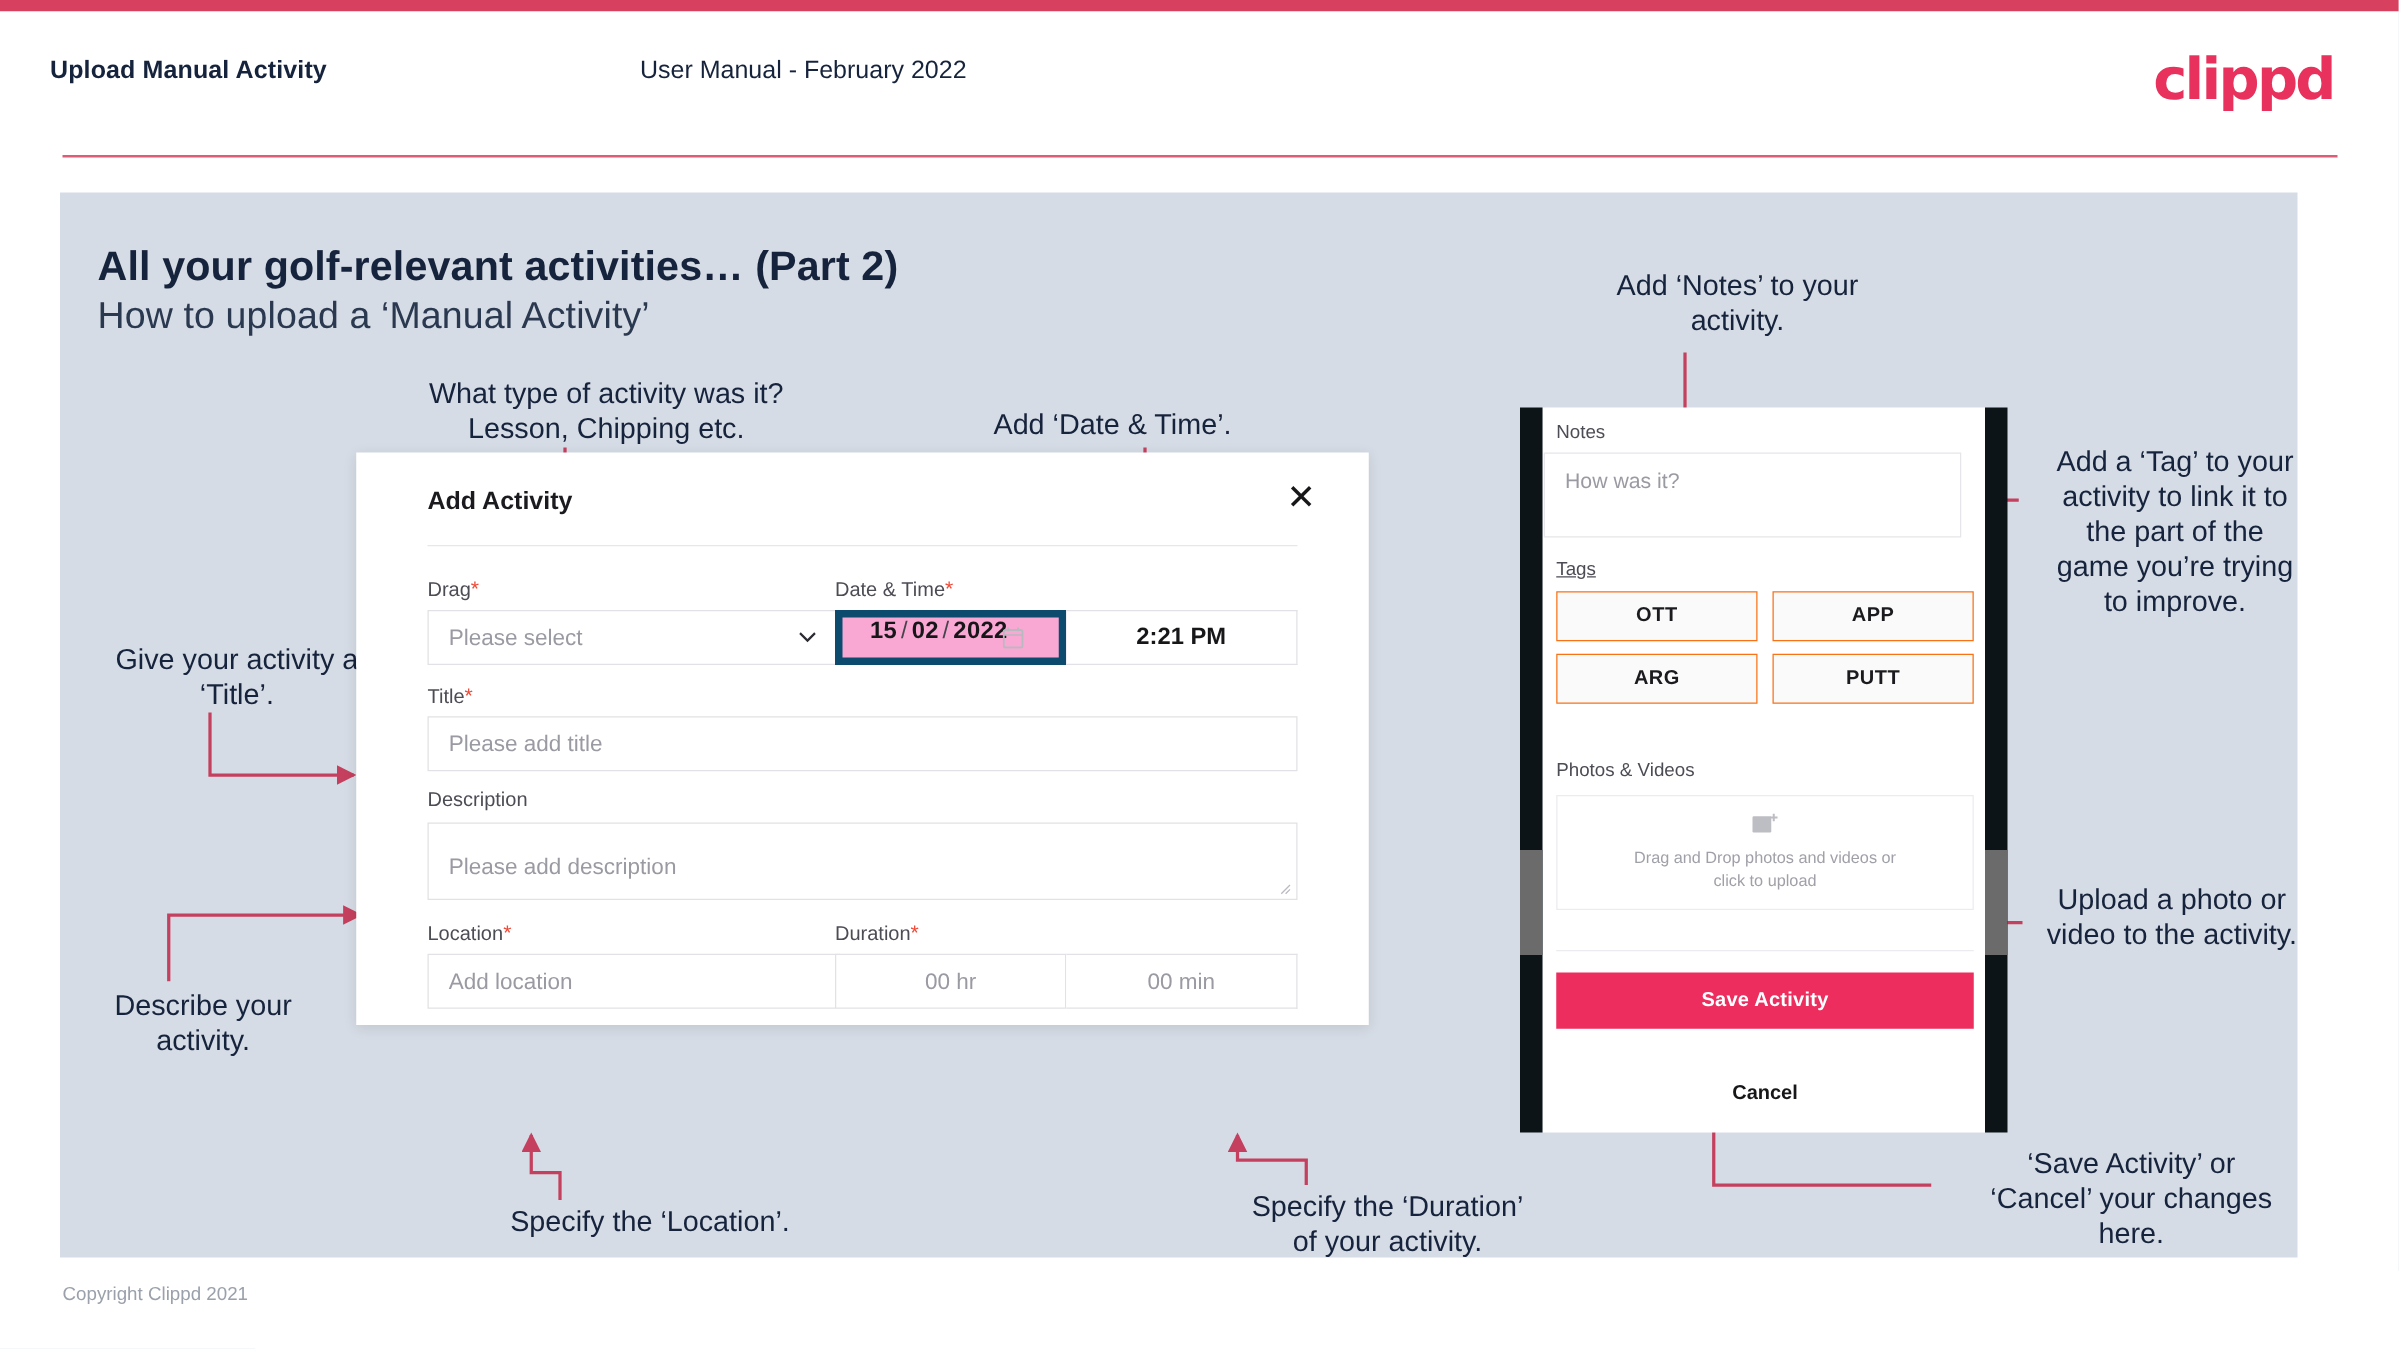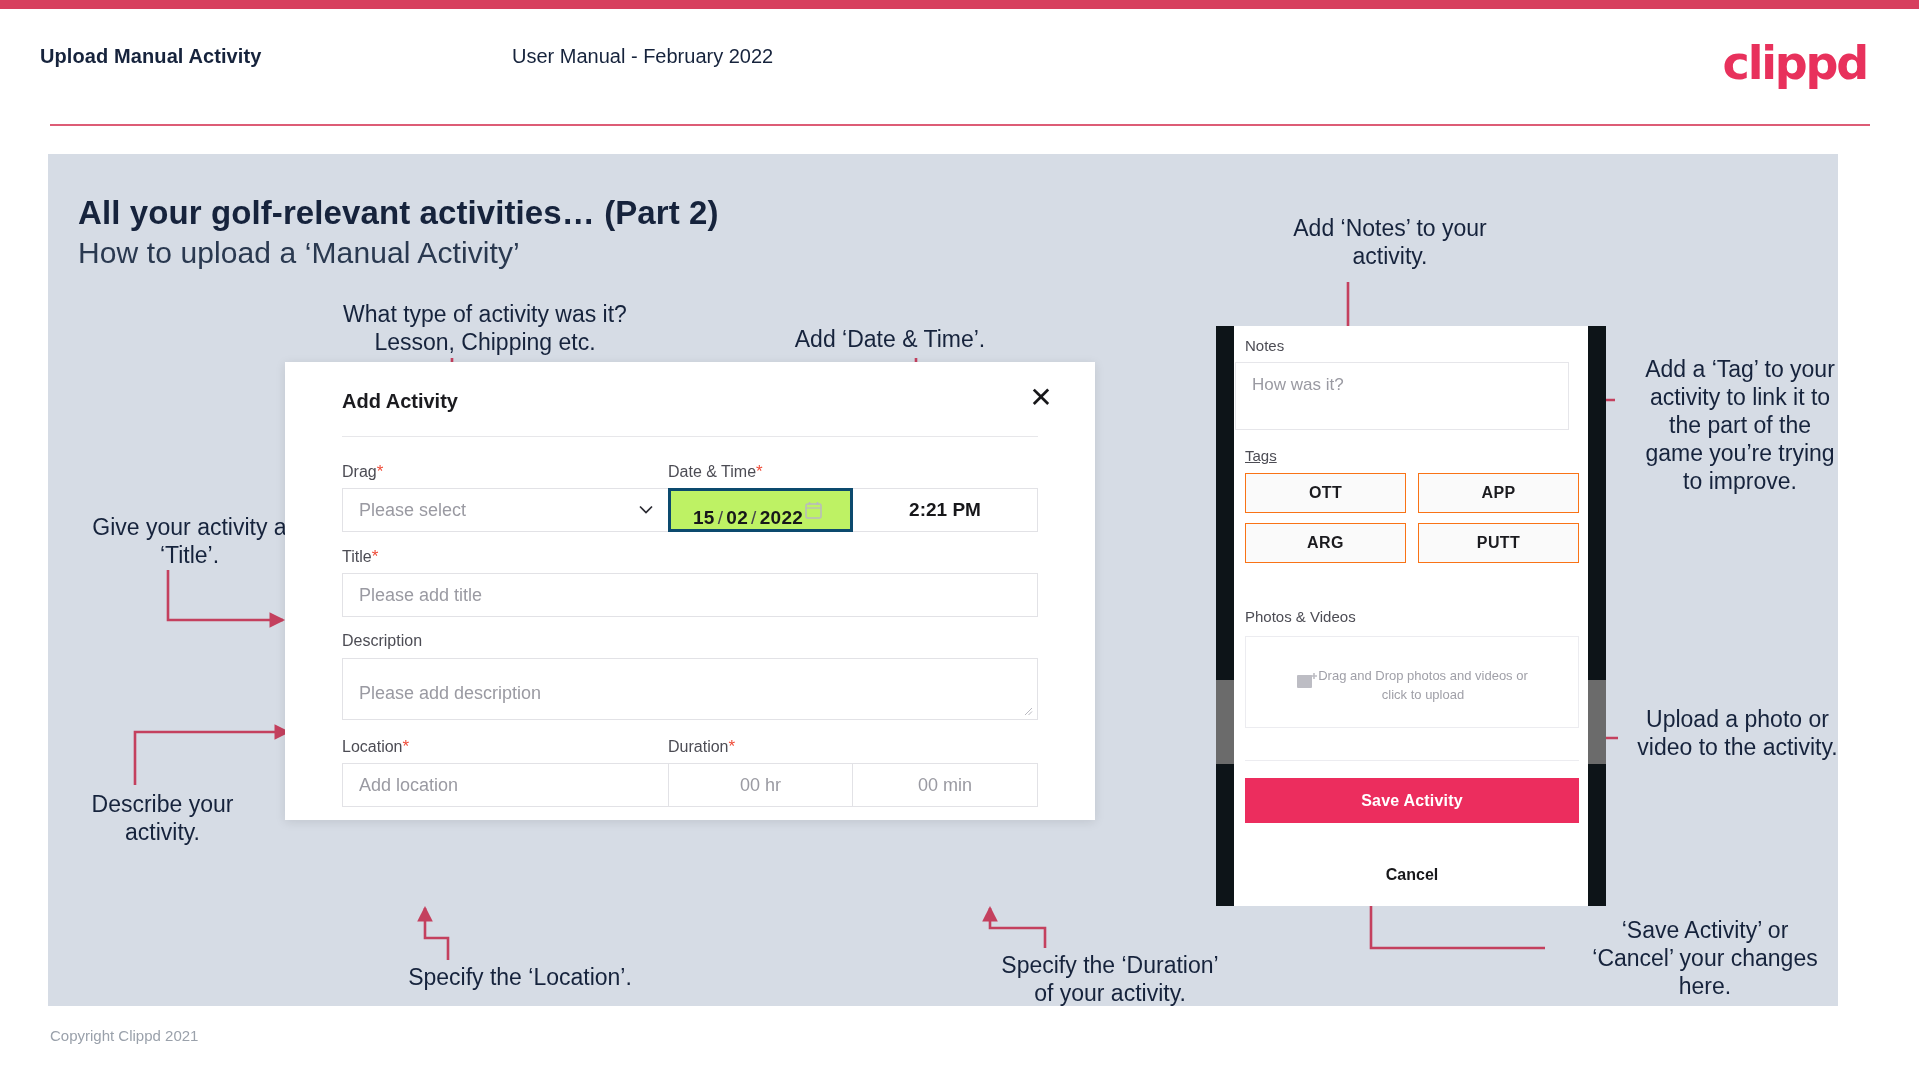--- a/index.html
+++ b/index.html
@@ -91,22 +91,22 @@
     position:absolute;background:#fff;border:1px solid #e2e2e6;
     box-sizing:border-box;display:flex;align-items:center;
     font-size:18px;color:#9a9aa2;
   }
   .inp .ph{padding-left:16px;}
   .chev{
     position:absolute;right:18px;top:50%;transform:translateY(-50%);
     width:14px;height:9px;
   }
   .date-box{
-    position:absolute;border:3px solid #0c4a6e;box-sizing:border-box;
-    display:flex;align-items:flex-end;background:#bef264;
+    position:absolute;border:6px solid #0c4a6e;box-sizing:border-box;
+    display:flex;align-items:flex-start;background:#f9a8d4;
   }
   .date-txt{
     padding-left:22px;font-size:19px;font-weight:700;color:#17171a;
     letter-spacing:.3px;
   }
   .date-txt .sl{font-weight:400;color:#44444c;padding:0 3px;}
   .cal-ico{position:absolute;right:28px;top:50%;transform:translateY(-50%);}
   .time-box{
     position:absolute;border:1px solid #e2e2e6;border-left:none;box-sizing:border-box;
     display:flex;align-items:center;justify-content:center;background:#fff;
@@ -151,21 +151,21 @@
   }
   .tagbtn{
     position:absolute;width:161px;height:40px;
     border:1px solid #f97316;box-sizing:border-box;background:#fafafa;
     display:flex;align-items:center;justify-content:center;
     font-size:16px;font-weight:700;color:#1b1b1f;letter-spacing:.4px;
   }
   .dropzone{
     position:absolute;left:1245px;top:636px;width:334px;height:92px;
     border:1px solid #ececf0;box-sizing:border-box;background:#fff;
-    display:flex;flex-direction:row;align-items:center;justify-content:center;
+    display:flex;flex-direction:column;align-items:center;justify-content:center;
   }
   .dz-txt{
     font-size:13px;color:#a0a0a8;text-align:center;line-height:1.5;margin-top:6px;
   }
   .ph-sep{
     position:absolute;left:1245px;top:760px;width:334px;height:1px;background:#ececf0;
   }
   .save-btn{
     position:absolute;left:1245px;top:778px;width:334px;height:45px;
     background:#ec2d5e;color:#fff;font-size:16px;font-weight:700;

